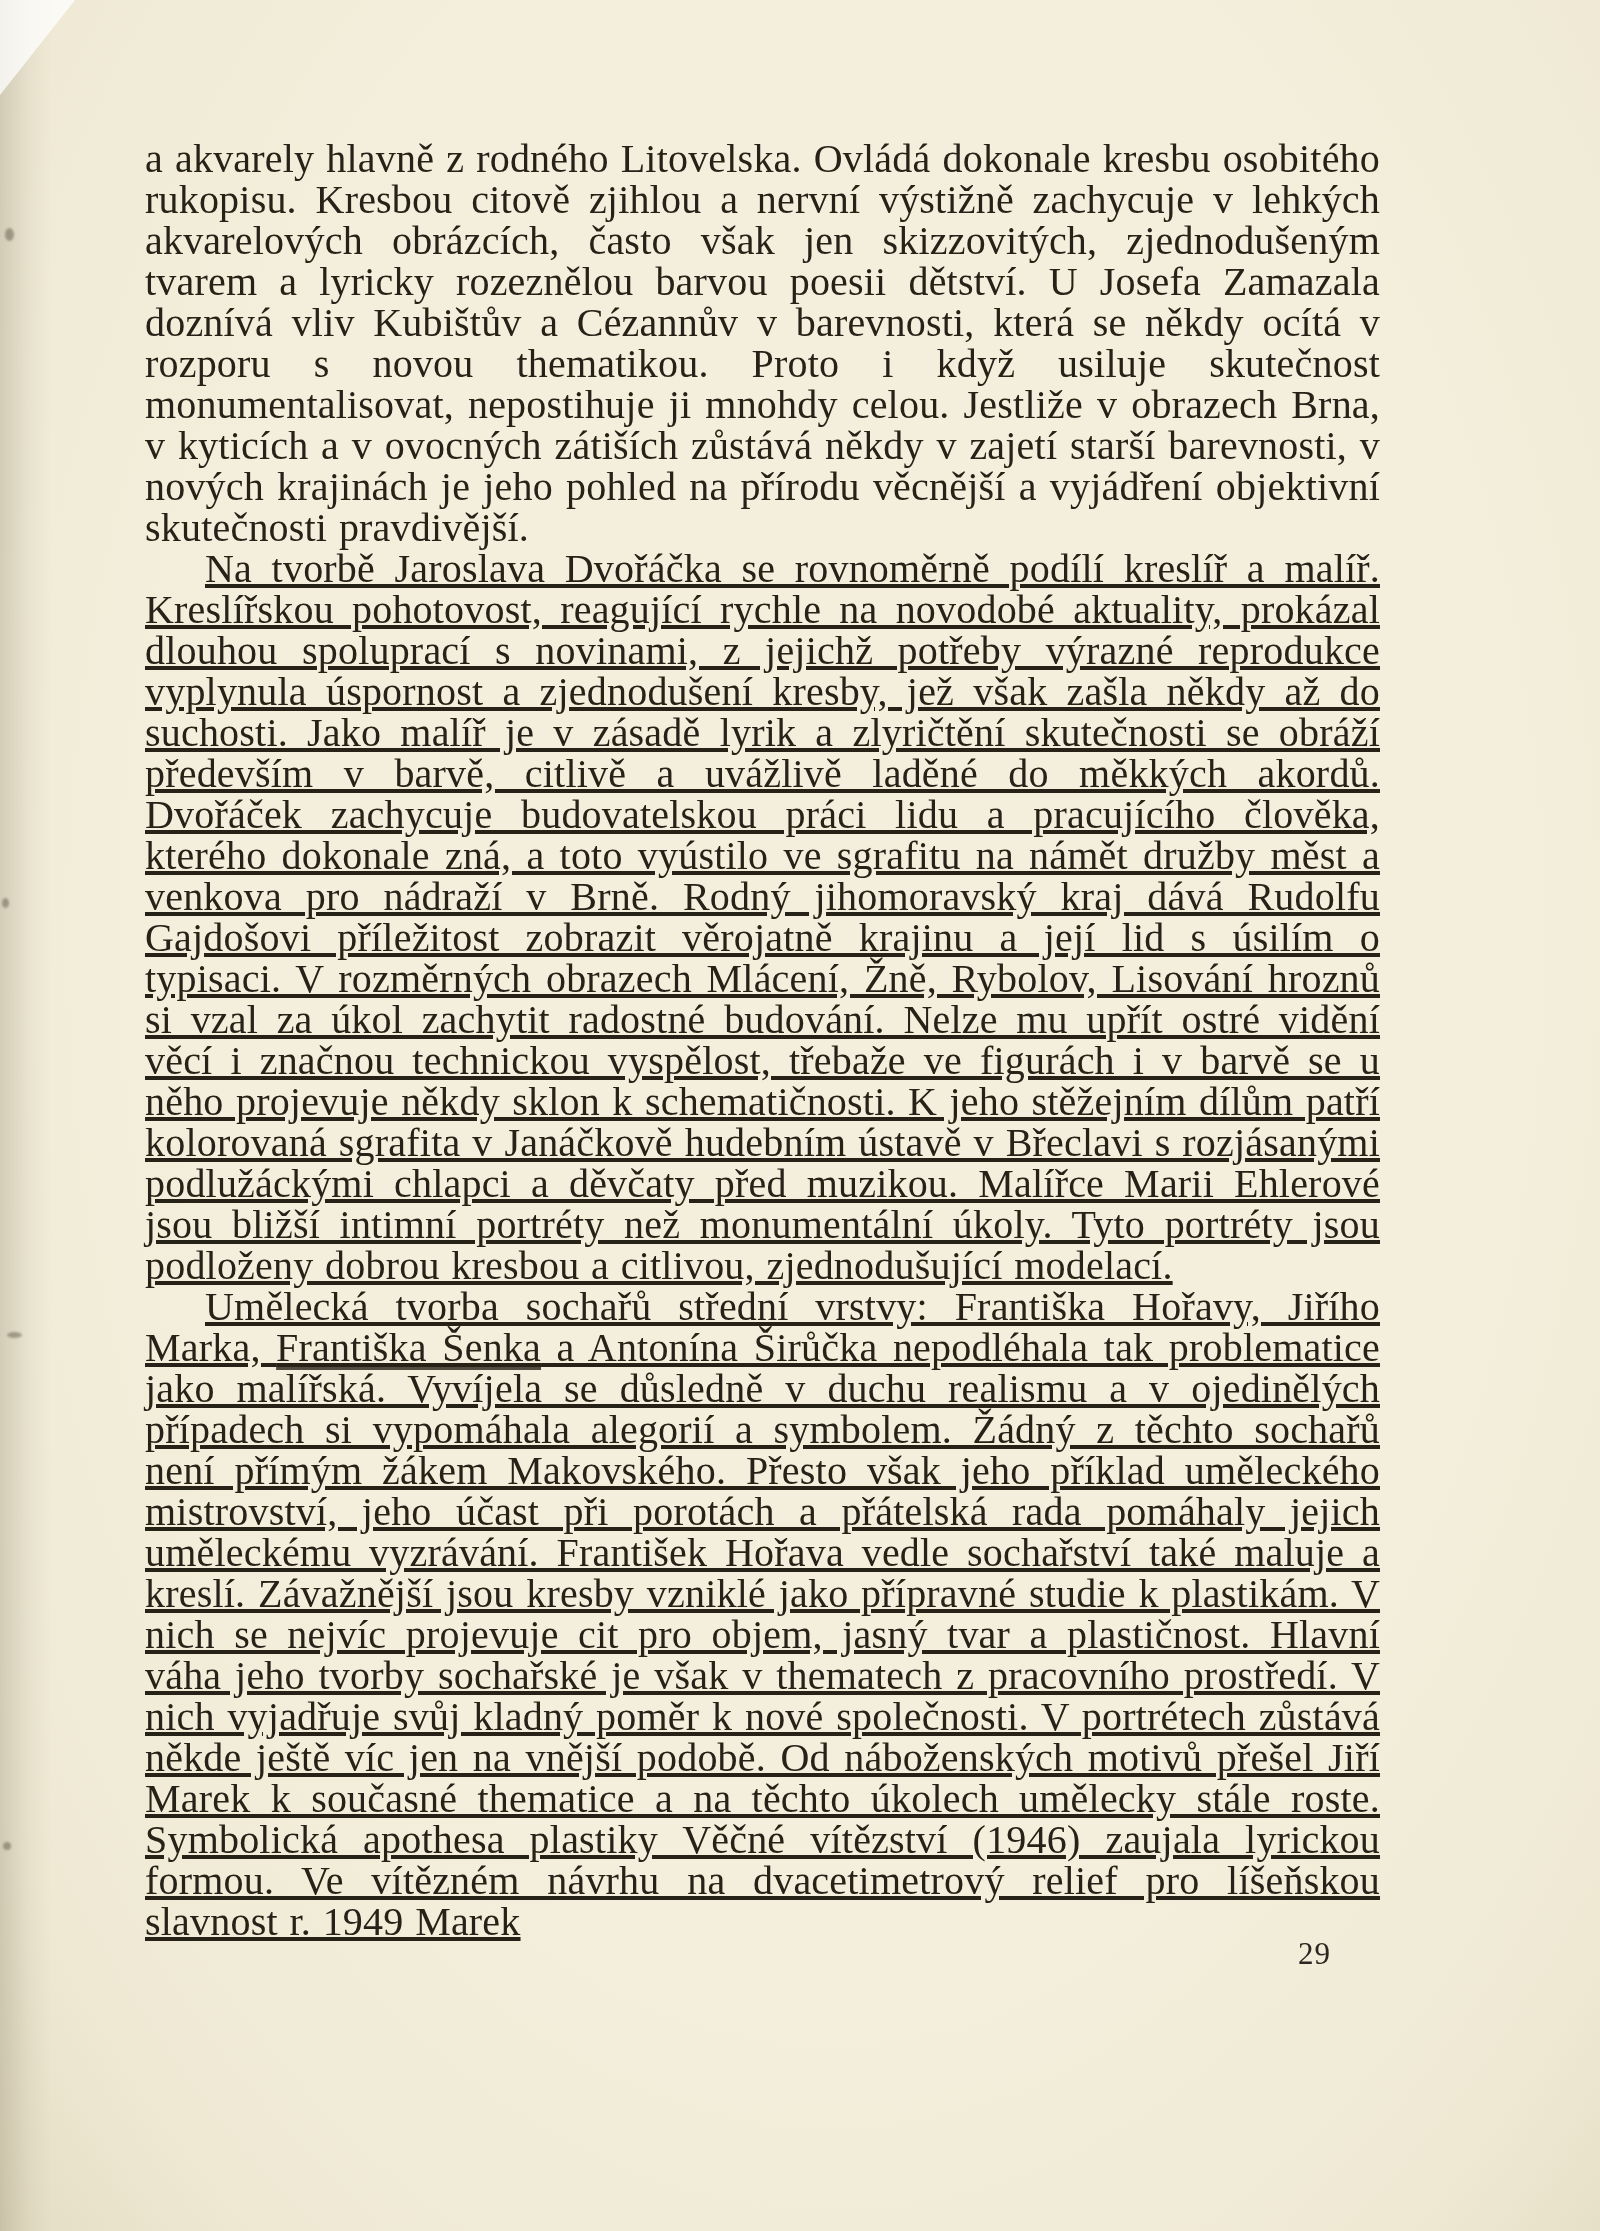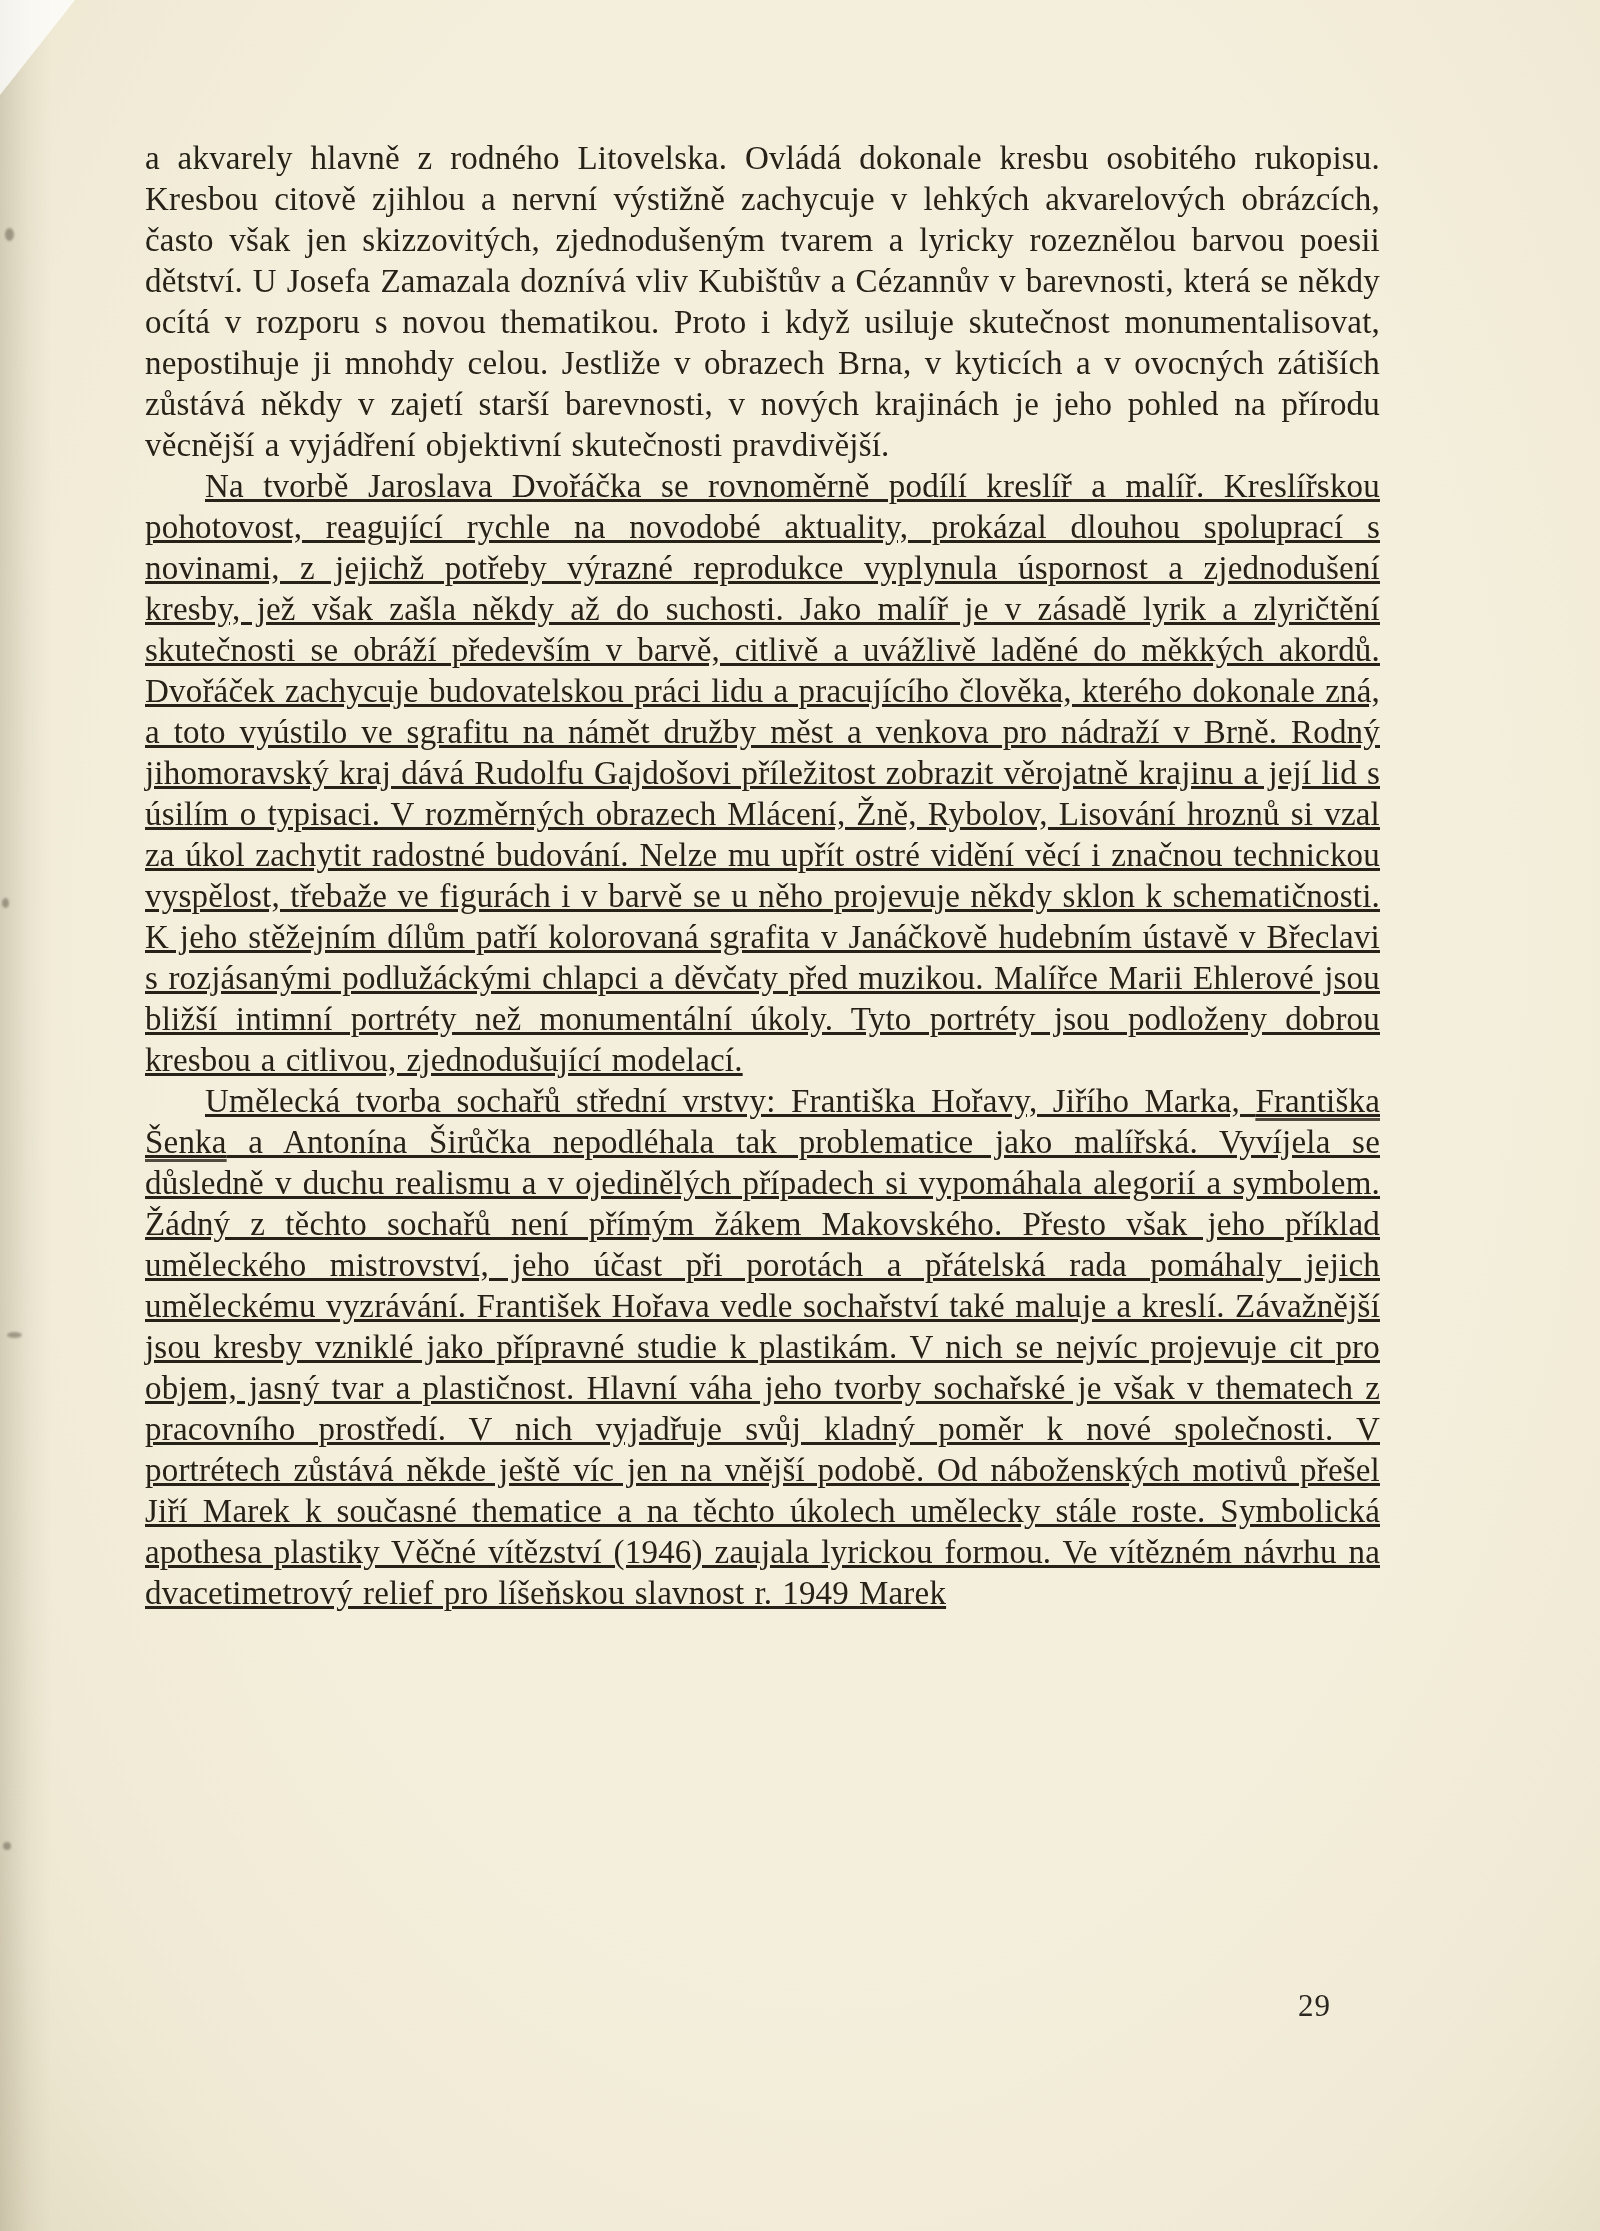--- a/index.html
+++ b/index.html
@@ -45,42 +45,42 @@
   .s1 { left: 5px;  top: 228px;  width: 9px;  height: 13px; }
   .s2 { left: 2px;  top: 898px;  width: 7px;  height: 10px; }
   .s3 { left: 7px;  top: 1332px; width: 15px; height: 6px;  }
   .s4 { left: 3px;  top: 1842px; width: 8px;  height: 8px;  }
   .text-block {
     position: absolute;
     left: 145px;
     top: 138px;
     width: 1235px;
     color: #272218;
-    font-size: 33px;
+    font-size: 40px;
     line-height: 41px;
     text-align: justify;
     letter-spacing: 0.2px;
     word-spacing: 1.5px;
   }
   .para {
     margin: 0;
   }
   .para.indent {
     text-indent: 60px;
     text-decoration: underline;
   }
   .underlined {
     text-decoration: underline;
     text-decoration-thickness: 2.5px;
     text-underline-offset: 6px;
     text-decoration-color: rgba(52,46,36,0.85);
   }
   .page-number {
     position: absolute;
-    top: 1988px;
+    top: 1936px;
     left: 1298px;
     font-size: 31px;
     color: #2b2620;
     letter-spacing: 1px;
   }
 </style>
 </head>
 <body>
 
 <div class="page">

